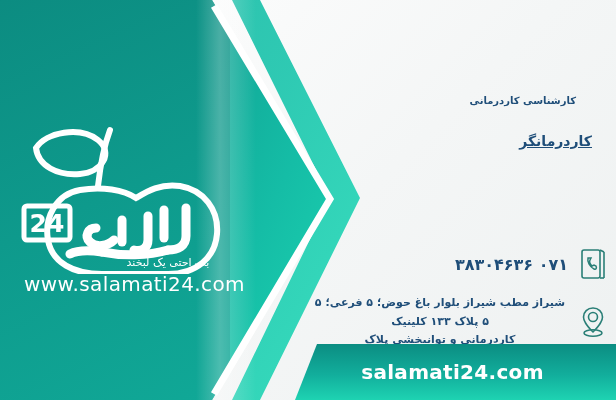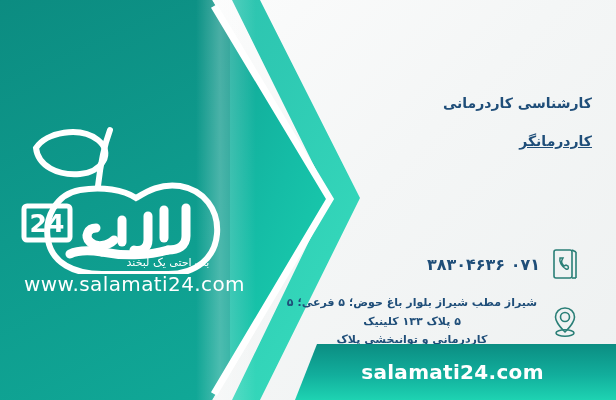--- a/index.html
+++ b/index.html
@@ -61,34 +61,34 @@
   }
 
   
   .name{
     position:absolute;right:24px;top:40px;
     color:#1f4e79;font-size:27px;font-weight:bold;
     direction:rtl;letter-spacing:1px;
     font-family:"DejaVu Sans","Liberation Sans",sans-serif;
   }
   .degree{
-    position:absolute;right:24px;top:95px;
-    color:#1f4e79;font-size:14px;font-weight:bold;
+    position:absolute;right:40px;top:95px;
+    color:#1f4e79;font-size:10px;font-weight:bold;
     direction:rtl;
   }
   .role{
     position:absolute;right:24px;top:133px;
     color:#1f4e79;font-size:14px;font-weight:bold;
     direction:rtl;
     text-decoration:underline;
   }
 
   
   .contact{
-    position:absolute;right:32px;top:244px;width:300px;
+    position:absolute;right:4px;top:244px;width:300px;
     direction:rtl;
   }
   .crow{display:flex;align-items:center;justify-content:flex-start;margin-bottom:10px;}
   .cicon{width:38px;height:40px;flex:0 0 38px;display:flex;align-items:center;justify-content:center;}
   .ctext{
     flex:1;text-align:right;padding-right:6px;
     color:#1f4e79;direction:rtl;
   }
   .phone{font-size:16px;font-weight:bold;letter-spacing:.5px;}
   .addr{font-size:11px;line-height:1.7;font-weight:bold;text-align:center;}

